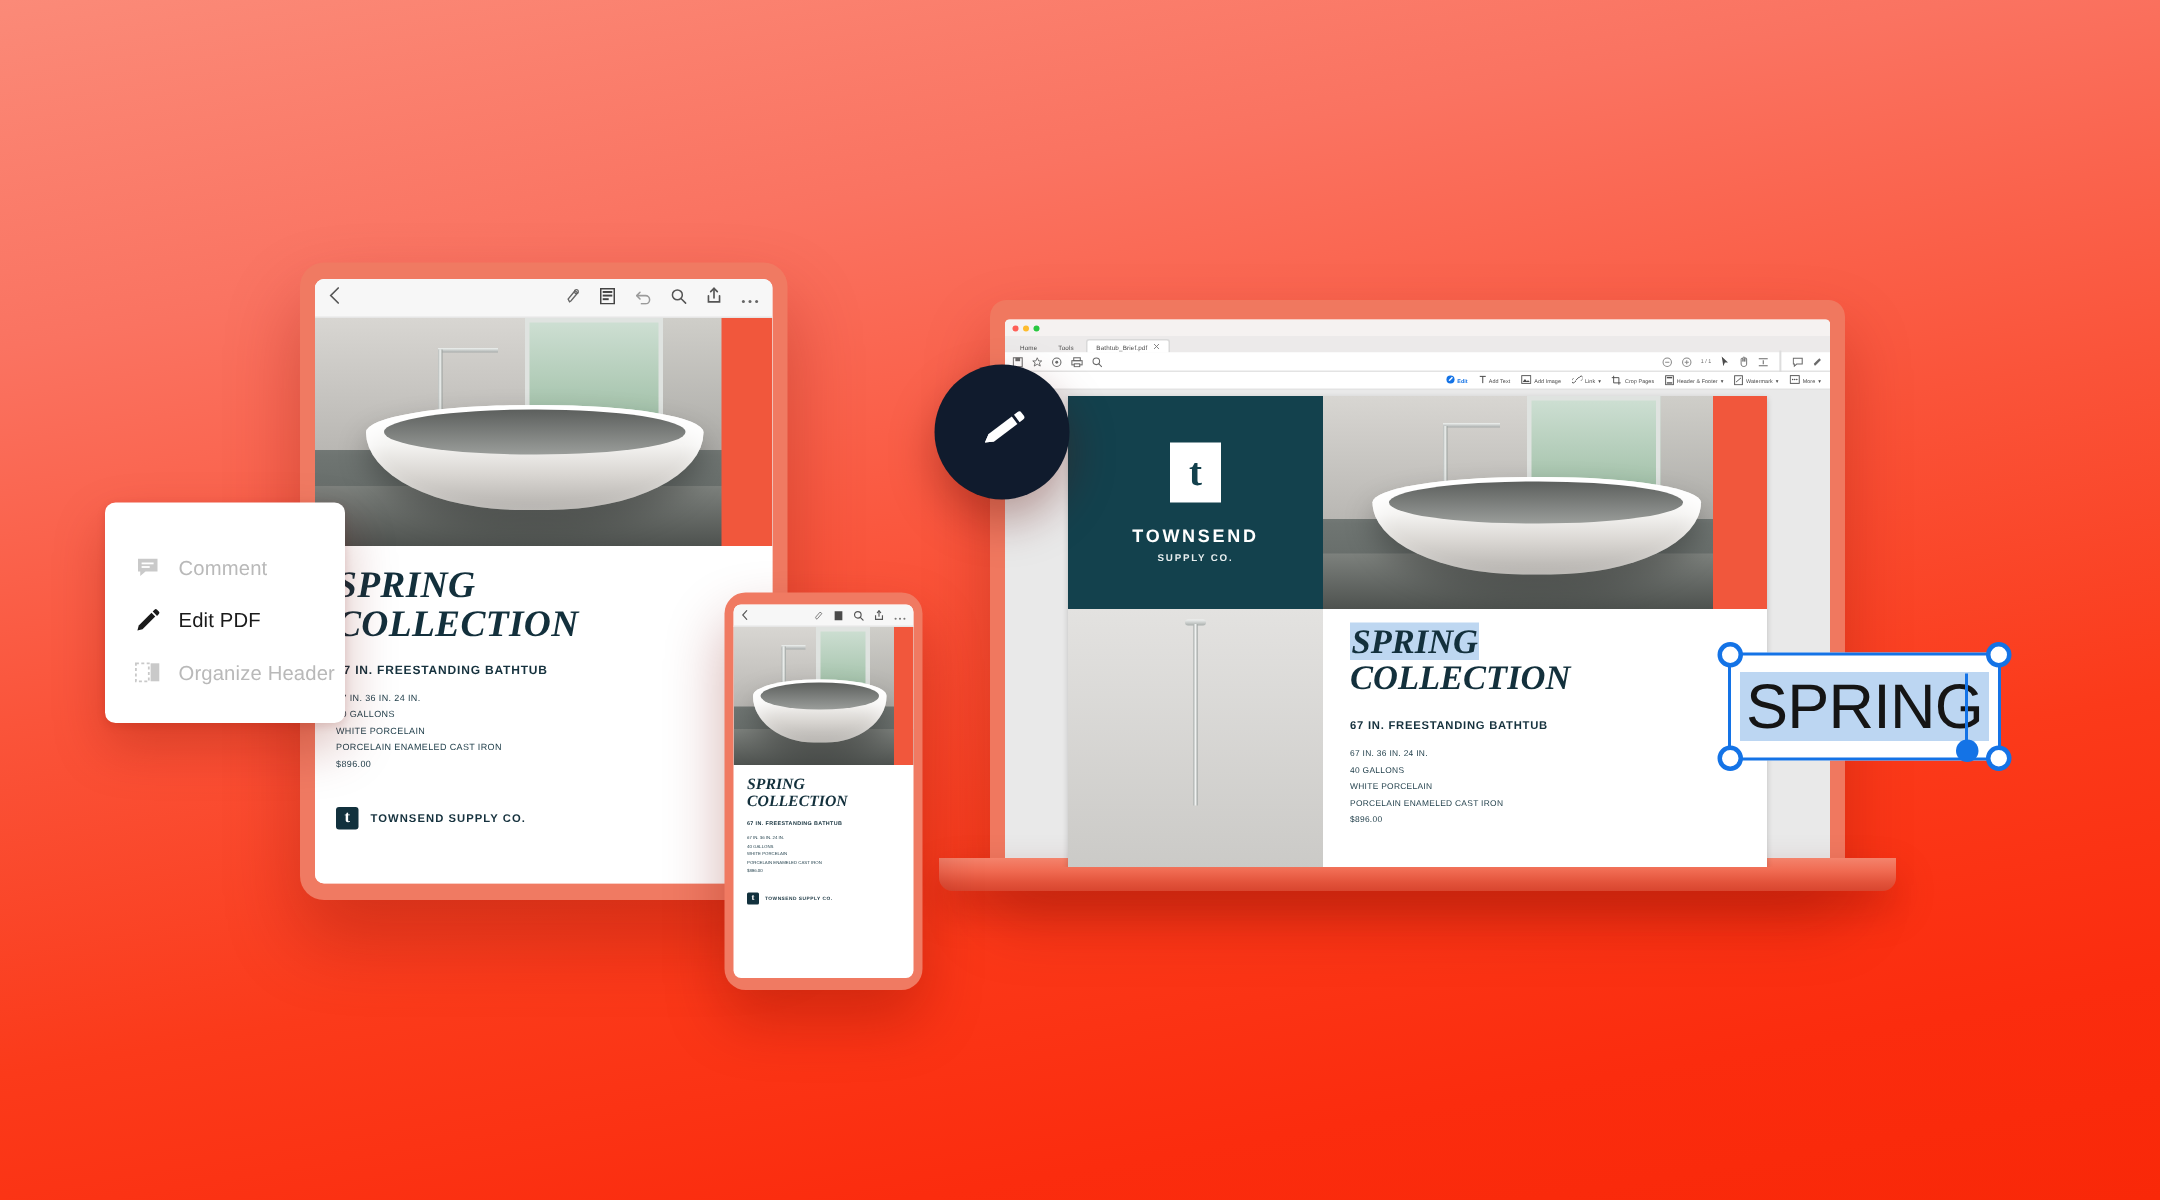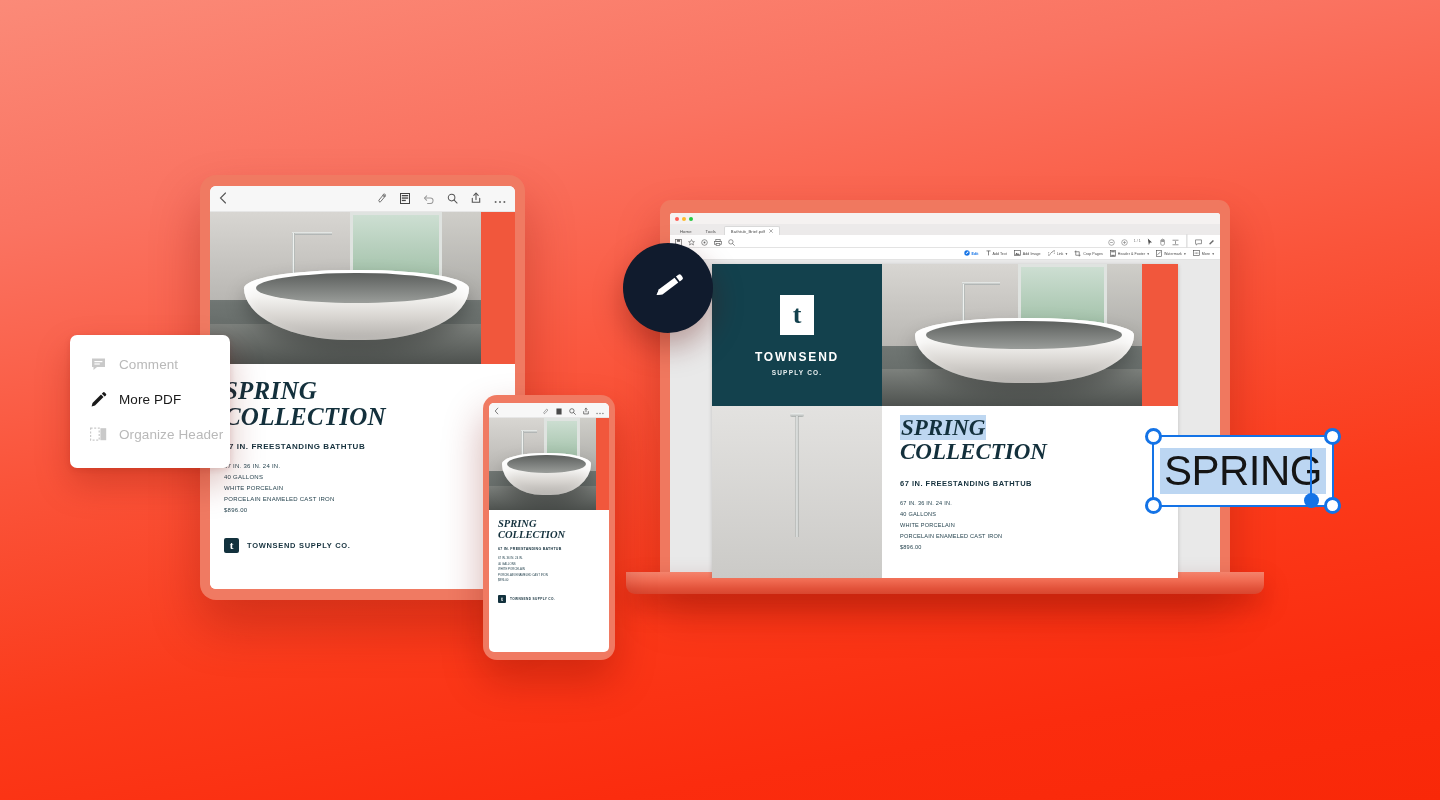--- a/index.html
+++ b/index.html
@@ -64,21 +64,21 @@
   .t-sub { margin-top:12px; color:#16323e; font-size:8px; font-weight:700; letter-spacing:.55px; }
   .t-specs { margin-top:10px; color:#1c3b47; font-size:6px; line-height:1.85; letter-spacing:.25px; }
   .t-footer { display:flex; align-items:center; gap:8px; margin-top:22px; }
   .logo-sq { width:15px; height:15px; background:#12313d; border-radius:2px;
      display:flex; align-items:center; justify-content:center; }
   .logo-sq span { color:#fff; font-family:"Liberation Serif", serif; font-weight:700; font-size:11px; line-height:1; }
   .t-brand { font-size:7.5px; font-weight:700; color:#16323e; letter-spacing:.7px; }
 
   
   .menu {
-    position:absolute; left:70px; top:335px; width:160px; padding:12px 0 16px;
+    position:absolute; left:70px; top:335px; width:160px; padding:26px 0 16px;
     background:#fff; border-radius:7px;
     box-shadow: 0 16px 34px rgba(120,15,0,.26), 0 2px 6px rgba(120,15,0,.14);
   }
   .menu-item { display:flex; align-items:center; gap:12px; padding:9px 0 9px 20px;
     font-size:13.5px; color:#b9b9b9; letter-spacing:.1px; }
   .menu-item.active { color:#1a1a1a; font-weight:400; }
   .menu-ico { width:17px; height:17px; flex:0 0 17px; display:flex; align-items:center; justify-content:center; }
 
   
   .laptop { position:absolute; left:660px; top:200px; width:570px; height:390px; }
@@ -285,21 +285,21 @@
       </span>
       <span>Comment</span>
     </div>
     <div class="menu-item active">
       <span class="menu-ico">
         <svg width="17" height="17" viewBox="0 0 17 17">
             <path d="M1.6 15.4l.9-3.4L11 3.5l2.5 2.5-8.5 8.5z" fill="#1a1a1a"></path>
             <path d="M11.8 2.7 13 1.5a1.2 1.2 0 0 1 1.7 0l1.2 1.2a1.2 1.2 0 0 1 0 1.7l-1.2 1.2z" fill="#1a1a1a"></path>
           </svg>
       </span>
-      <span>More PDF</span>
+      <span>Edit PDF</span>
     </div>
     <div class="menu-item">
       <span class="menu-ico">
         <svg width="17" height="16" viewBox="0 0 17 16">
             <rect x=".6" y="1.2" width="8.6" height="12" fill="none" stroke="#c9c9c9" stroke-width="1.2" stroke-dasharray="2 1.6"></rect>
             <rect x="10.4" y="1.2" width="5.8" height="12" fill="#c9c9c9"></rect>
           </svg>
       </span>
       <span>Organize Header</span>
     </div>

